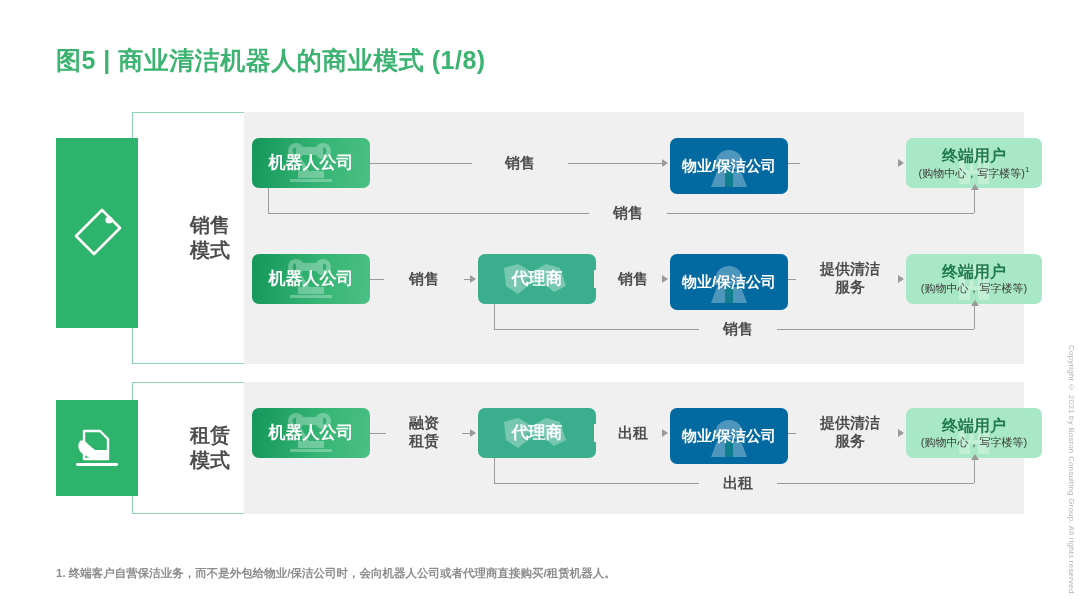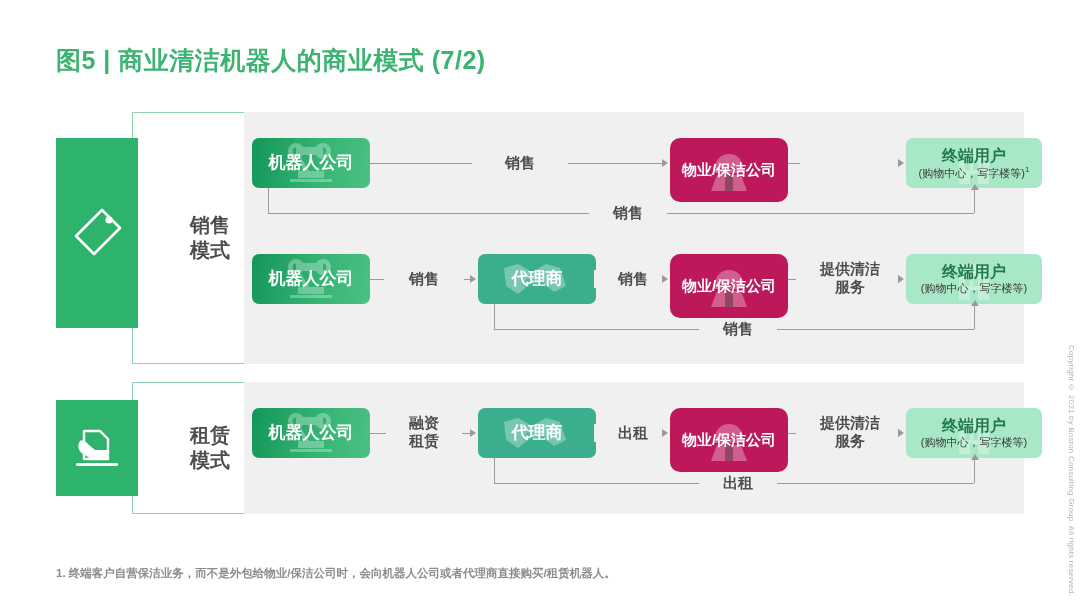--- a/index.html
+++ b/index.html
@@ -128,23 +128,22 @@
   }
   .node-robot .node-label { color: #ffffff; font-size: 17px; }
 
   .node-agent {
     width: 118px; height: 50px;
     background: #3BAE8E;
   }
   .node-agent .node-label { color: #ffffff; font-size: 17px; }
 
   .node-property {
-    width: 118px; height: 64px;
-    background: #be185d;
-    border-radius: 10px;
+    width: 118px; height: 56px;
+    background: #0369a1;
   }
   .node-property .node-label { color: #ffffff; font-size: 15px; }
 
   .node-enduser {
     width: 136px; height: 50px;
     background: #A9E8C6;
   }
   .node-enduser .node-label { color: #1F7A4D; font-size: 16px; }
   .node-enduser .node-sub   { color: #3B3B3B; }
   .node-enduser .node-sub sup { font-size: 8px; }
@@ -203,21 +202,21 @@
     font-size: 8px;
     color: #B4B4B4;
     writing-mode: vertical-rl;
     white-space: nowrap;
     letter-spacing: 0.2px;
   }
 </style>
 </head>
 <body>
 
-<div id="page-title">图5 | 商业清洁机器人的商业模式 (7/2)</div>
+<div id="page-title">图5 | 商业清洁机器人的商业模式 (1/8)</div>
 
 <div class="section" id="section-sales">
 
   <div class="flow-area">
 
     <div class="node node-robot" style="left:8px; top:26px;">
       <svg class="wm" width="70" height="44" viewBox="0 0 70 44">
         <circle cx="20" cy="10" r="8" fill="#ffffff"></circle>
           <circle cx="20" cy="10" r="3.4" fill="#2DA96A"></circle>
         <circle cx="47" cy="10" r="8" fill="#ffffff"></circle>

